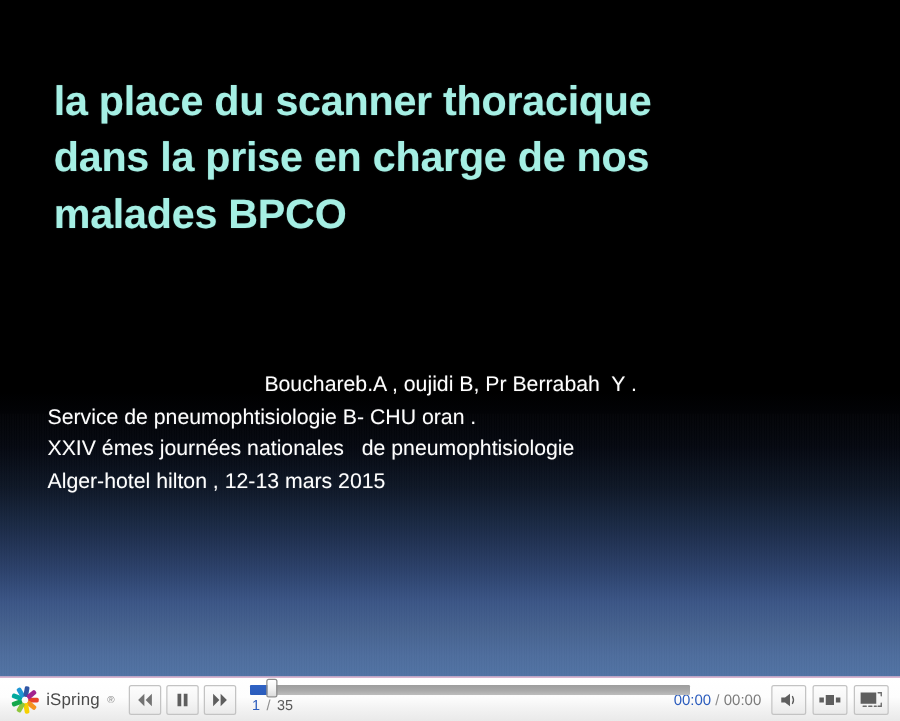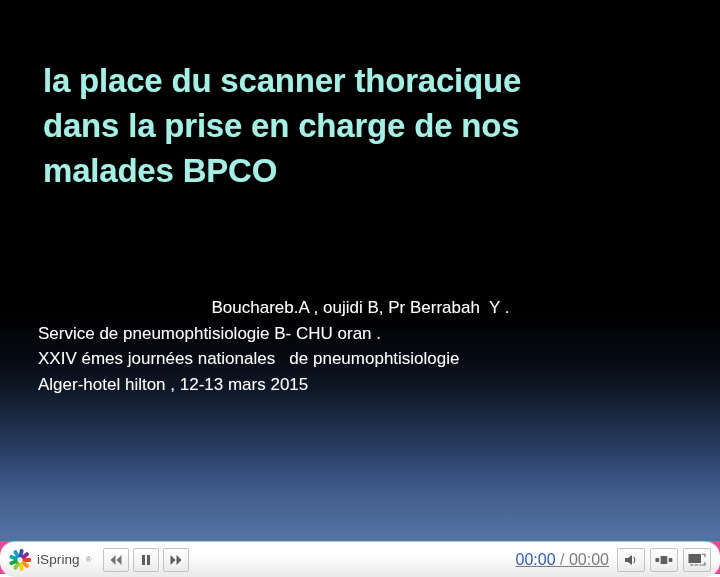--- a/index.html
+++ b/index.html
@@ -94,21 +94,20 @@
     position: absolute;
     left: 0;
     top: 541px;
     width: 720px;
     height: 36px;
     background: linear-gradient(to bottom, #ffffff 0%, #fdfdfd 45%, #f3f3f3 70%, #e9e9e9 100%);
     border-top: 1px solid #b9c3d4;
     box-sizing: border-box;
     display: flex;
     align-items: center;
-    border-radius: 15px;
   }
 
   
   .brand {
     display: flex;
     align-items: center;
     margin-left: 8px;
     gap: 5px;
   }
   .brand-mark {
@@ -193,25 +192,24 @@
     top: 13px;
     font-size: 11.5px;
     color: #5b5b5b;
   }
   .slide-counter .cur { color: #2b5cbd; }
   .slide-counter .sep { color: #8d8d8d; margin: 0 2px; }
 
   
   .time-display {
     margin-left: auto;
-    font-size: 16px;
+    font-size: 12px;
     color: #7b7b7b;
     white-space: nowrap;
     padding-right: 8px;
-    text-decoration: underline;
   }
   .time-display .cur { color: #2b5cbd; }
   .time-display .sep { color: #8d8d8d; }
 
   
   .right-buttons {
     display: flex;
     align-items: center;
     gap: 5px;
     margin-right: 9px;
@@ -307,20 +305,31 @@
 
       <div class="tbtn" title="Next">
         <svg width="14" height="12" viewBox="0 0 14 12" aria-hidden="true">
           <polygon points="1.5,1 1.5,11 6.5,6" fill="#5e5e5e"></polygon>
           <polygon points="7.5,1 7.5,11 12.5,6" fill="#5e5e5e"></polygon>
         </svg>
       </div>
 
     </div>
 
+    <div class="progress-area">
+      <div class="track">
+        <div class="track-fill"></div>
+      </div>
+      <div class="track-handle"></div>
+      <div class="slide-counter">
+        <span class="cur">1</span>
+        <span class="sep">/</span>
+        <span class="tot">35</span>
+      </div>
+    </div>
 
     <div class="time-display">
       <span class="cur">00:00</span>
       <span class="sep">/</span>
       <span class="tot">00:00</span>
     </div>
 
     <div class="right-buttons">
 
       <div class="rbtn" title="Volume">

